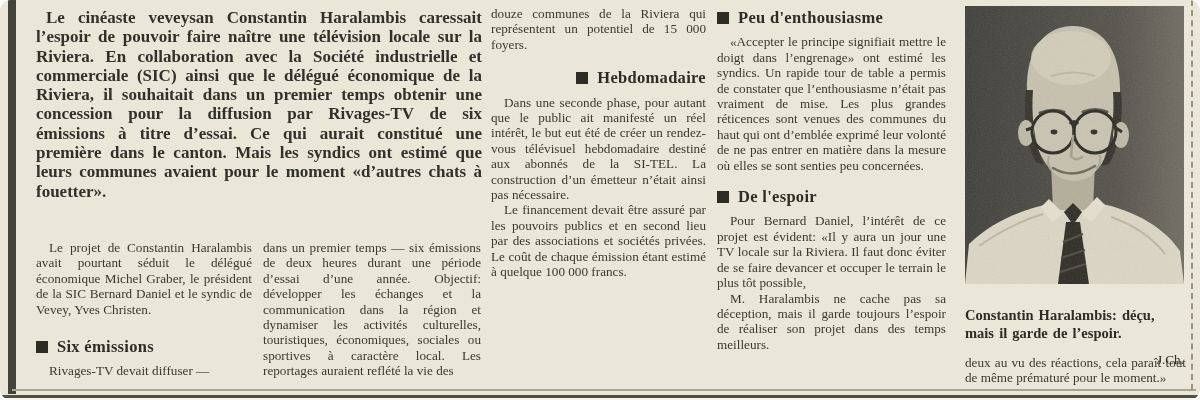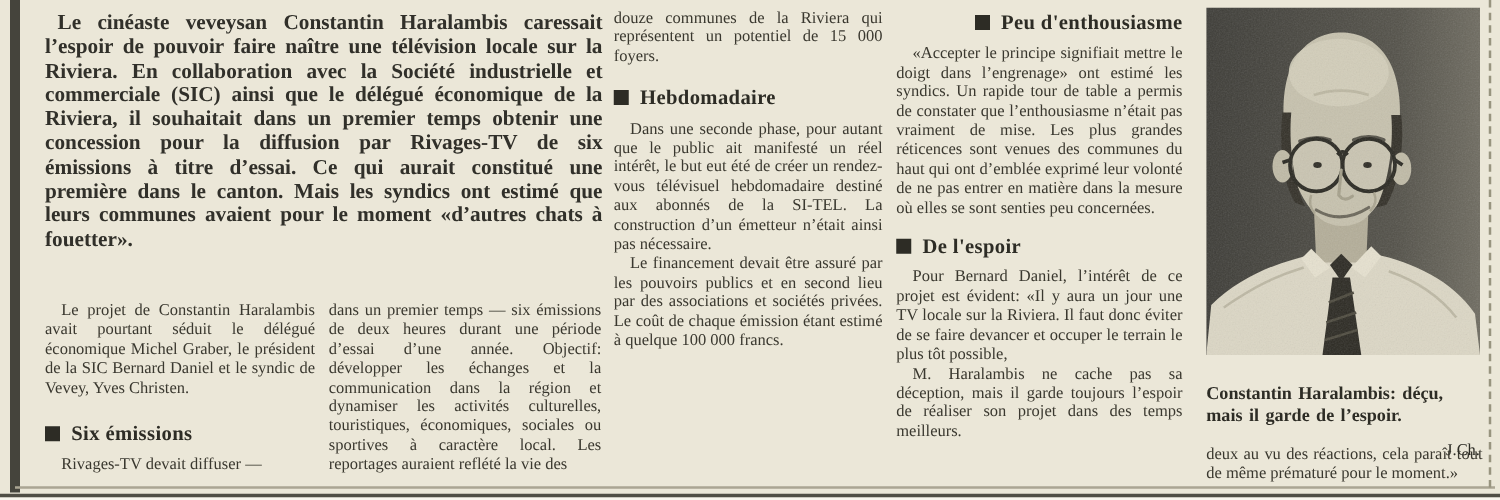--- a/index.html
+++ b/index.html
@@ -1,20 +1,21 @@
 <!DOCTYPE html>
 <html lang="fr"><head>
 <meta charset="utf-8">
 <style>
   html,body{margin:0;padding:0;}
   .page{
     position:relative; width:1200px; height:400px; overflow:hidden;
     background:#ebe7d8;
     font-family:"Liberation Serif","DejaVu Serif",serif;
     color:#3a382f;
+    border-radius:11px;
     -webkit-font-smoothing:antialiased;
   }
   .leftbar{position:absolute; left:8px; top:0; width:8px; height:394px; background:#45443c;}
   .bline1{position:absolute; left:12px; right:4px; top:389px; height:2px; background:#aaa593;}
   .bline2{position:absolute; left:0; right:0; top:395px; height:3px; background:#504e45;}
   .bwhite{position:absolute; left:0; right:0; top:398px; height:2px; background:#f8f6ee;}
   .rdots{position:absolute; left:1191px; top:0; height:390px; width:0; border-left:2px dashed #98947f;}
 
   .lead{
     position:absolute; left:36px; top:8px; width:446px;
@@ -23,21 +24,21 @@
     color:#31302a;
   }
   .col{position:absolute; font-size:13.2px; line-height:15.4px; text-align:justify; color:#3a382f;}
   .col p{margin:0; text-indent:13px;}
   .col p.noindent{text-indent:0;}
   .sechead{
     display:flex; align-items:center; gap:9px;
     font-weight:bold; font-size:16.5px; color:#2d2c25;
     margin:22px 0 9px 0; text-indent:0; letter-spacing:.3px;
   }
-  .sechead.first{margin-top:4px;justify-content:flex-end;}
+  .sechead.first{margin-top:4px;}
   .sq{display:inline-block; width:12px; height:12px; background:#2d2c25; flex:0 0 auto;}
 
   .photocol{position:absolute; left:965px; top:6px; width:221px;}
   .photo{display:block; width:219px; height:278px;}
   .caption{
     font-weight:bold; font-size:14.5px; line-height:17.5px;
     margin-top:23px; color:#2d2c25; text-align:left; word-spacing:1.5px;
   }
   .tail{
     position:relative; margin-top:13px;
@@ -66,21 +67,21 @@
     </div>
     <p>Rivages-TV devait diffuser —</p>
   </div>
 
   <div class="col" style="left:263px; top:240px; width:218px;">
     <p class="noindent">dans un premier temps — six émissions de deux heures durant une période d’essai d’une année. Objectif: développer les échanges et la communication dans la région et dynamiser les activités culturelles, touristiques, économiques, sociales ou sportives à caractère local. Les reportages auraient reflété la vie des</p>
   </div>
 
   <div class="col" style="left:491px; top:6px; width:215px;">
     <p class="noindent">douze communes de la Riviera qui représentent un potentiel de 15 000 foyers.</p>
-    <div class="sechead" style="margin-top:18px;">
+    <div class="sechead" style="margin-top:18px;justify-content:flex-end;">
       <span class="sq"></span>
       <span>Hebdomadaire</span>
     </div>
     <p>Dans une seconde phase, pour autant que le public ait manifesté un réel intérêt, le but eut été de créer un rendez-vous télévisuel hebdomadaire destiné aux abonnés de la SI-TEL. La construction d’un émetteur n’était ainsi pas nécessaire.</p>
     <p>Le financement devait être assuré par les pouvoirs publics et en second lieu par des associations et sociétés privées. Le coût de chaque émission étant estimé à quelque 100 000 francs.</p>
   </div>
 
   <div class="col" style="left:717px; top:6px; width:229px;">
     <div class="sechead first">
       <span class="sq"></span>

